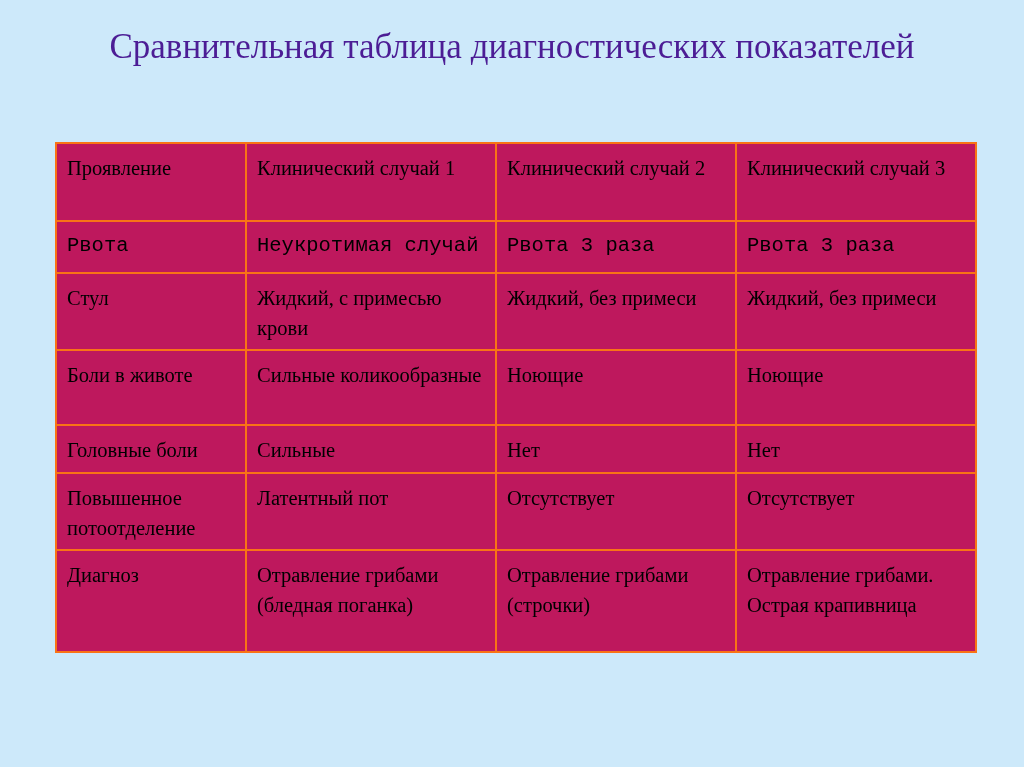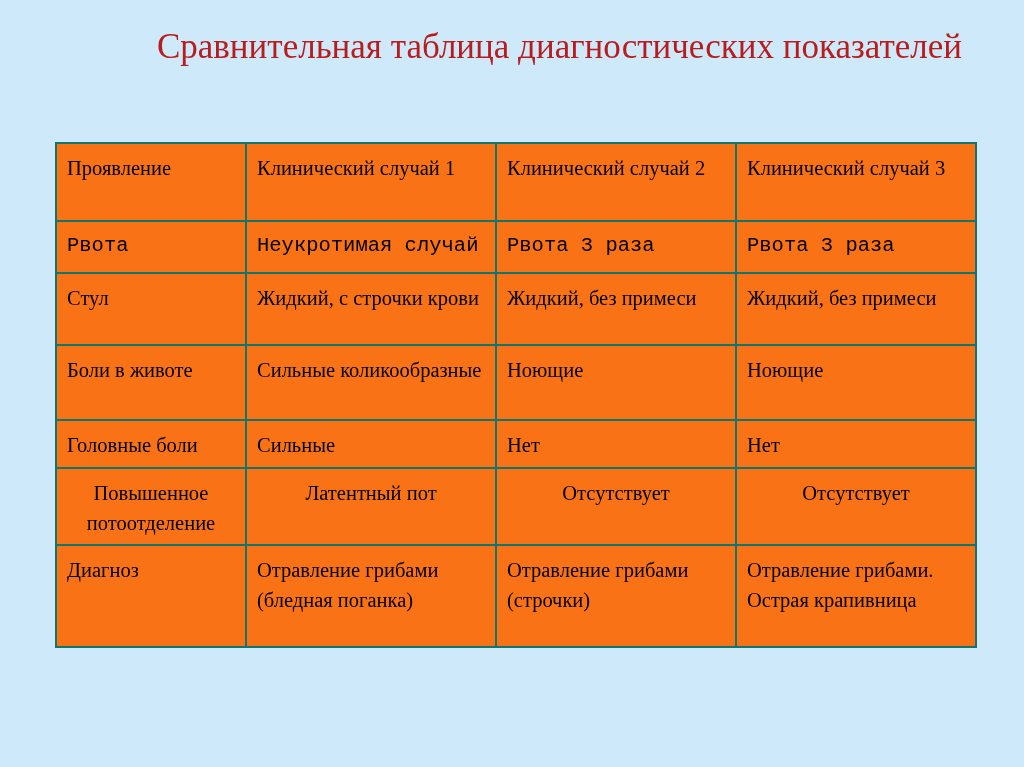--- a/index.html
+++ b/index.html
@@ -18,65 +18,65 @@
     width: 1024px;
     height: 767px;
     background: #cde9fa;
     box-sizing: border-box;
   }
   .slide-title {
     position: absolute;
     left: 62px;
     top: 22px;
     width: 900px;
-    text-align: right;
+    text-align: center;
     font-family: "Liberation Serif", "DejaVu Serif", serif;
     font-size: 35px;
     line-height: 49px;
-    color: #b91c1c;
+    color: #4c1d95;
     font-weight: normal;
     letter-spacing: 0px;
     margin: 0;
   }
   .table-wrap {
     position: absolute;
     left: 55px;
     top: 142px;
     width: 920px;
   }
   table.cmp {
     border-collapse: collapse;
     width: 920px;
     table-layout: fixed;
     background: #cde9fa;
   }
   table.cmp td {
-    border: 2px solid #0f766e;
-    background: #f97316;
+    border: 2px solid #f97316;
+    background: #be185d;
     vertical-align: top;
     padding: 9px 10px 6px 10px;
     font-family: "Liberation Serif", "DejaVu Serif", serif;
     font-size: 20.5px;
     line-height: 30px;
     color: #000000;
     word-wrap: break-word;
     overflow: hidden;
   }
   table.cmp col.c1 { width: 190px; }
   table.cmp col.c2 { width: 250px; }
   table.cmp col.c3 { width: 240px; }
   table.cmp col.c4 { width: 240px; }
 
   tr.r-head td { height: 61px; }
   tr.r-skin td { height: 57px; }
   tr.r-vomit td { height: 35px; font-family: Liberation Mono, monospace; }
   tr.r-stool td { height: 55px; }
   tr.r-abdpain td { height: 58px; }
   tr.r-headache td { height: 31px; font-family: Liberation Serif, serif; }
-  tr.r-sweat td { height: 57px; text-align: center; }
+  tr.r-sweat td { height: 57px; }
   tr.r-latent td { height: 57px; }
   tr.r-diag td { height: 85px; }
 </style>
 </head>
 <body>
 
 <div class="slide">
 
   <h1 class="slide-title">Сравнительная таблица диагностических показателей</h1>
 
@@ -99,21 +99,21 @@
 
         <tr class="r-vomit">
           <td>Рвота</td>
           <td>Неукротимая случай</td>
           <td>Рвота 3 раза</td>
           <td>Рвота 3 раза</td>
         </tr>
 
         <tr class="r-stool">
           <td>Стул</td>
-          <td>Жидкий, с строчки крови</td>
+          <td>Жидкий, с примесью крови</td>
           <td>Жидкий, без примеси</td>
           <td>Жидкий, без примеси</td>
         </tr>
 
         <tr class="r-abdpain">
           <td>Боли в животе</td>
           <td>Сильные коликообразные</td>
           <td>Ноющие</td>
           <td>Ноющие</td>
         </tr>

